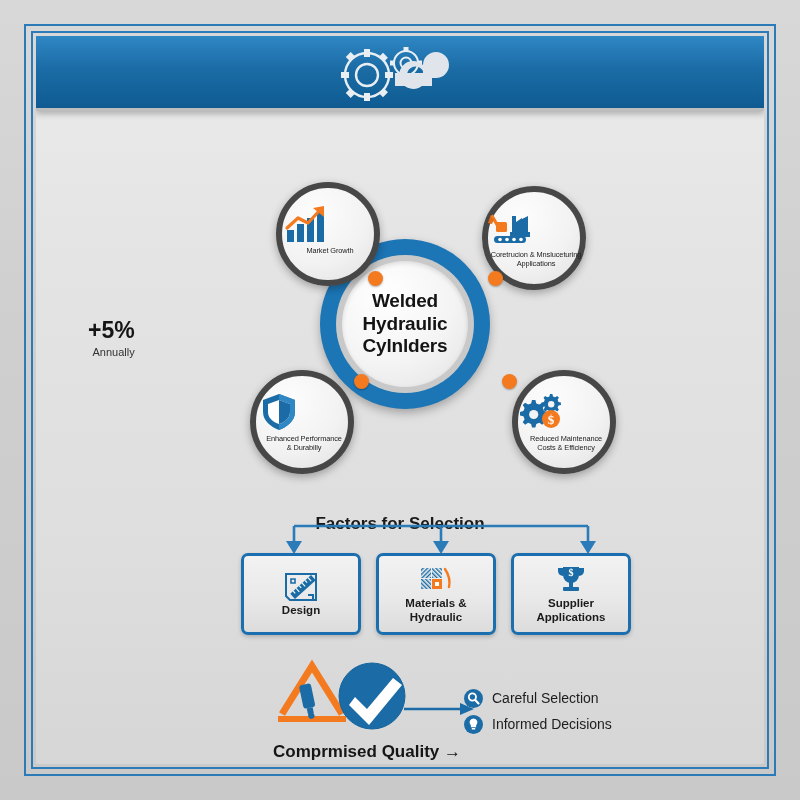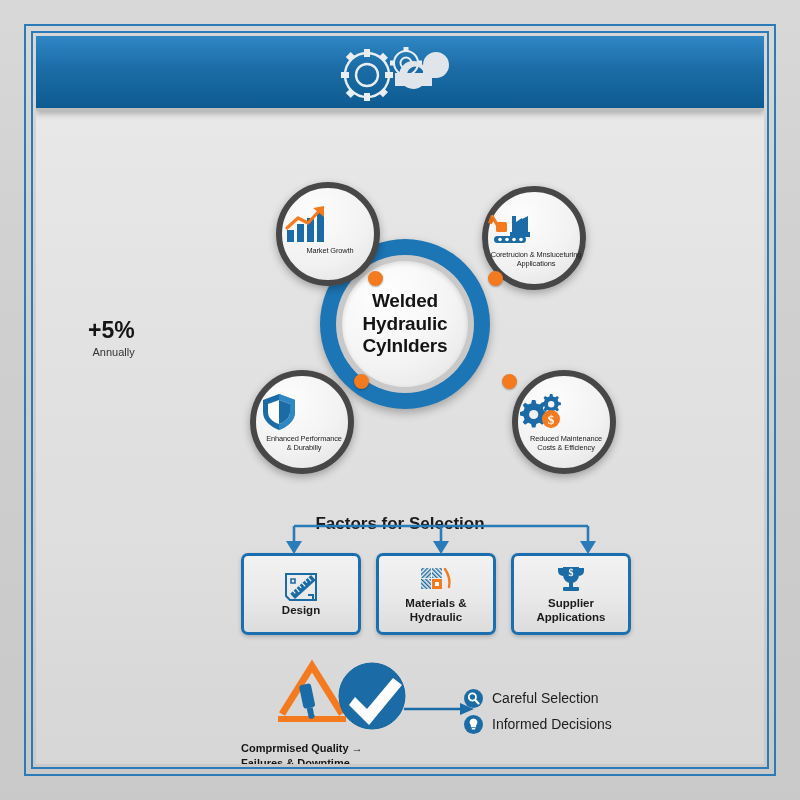--- a/index.html
+++ b/index.html
@@ -228,25 +228,25 @@
   }
   .outcome-graphic {
     position: absolute;
     left: 228px;
     top: 0;
     width: 180px;
     height: 90px;
   }
   .outcome-caption {
     position: absolute;
-    left: 205px;
+    left: 216px;
     top: 93px;
     width: 230px;
-    text-align: left;
-    font-size: 11px;
+    text-align: center;
+    font-size: 17px;
     font-weight: bold;
     color: #151515;
     line-height: 1.35;
   }
   .outcome-arrow {
     position: absolute;
     left: 368px;
     top: 53px;
     width: 70px;
     height: 16px;

